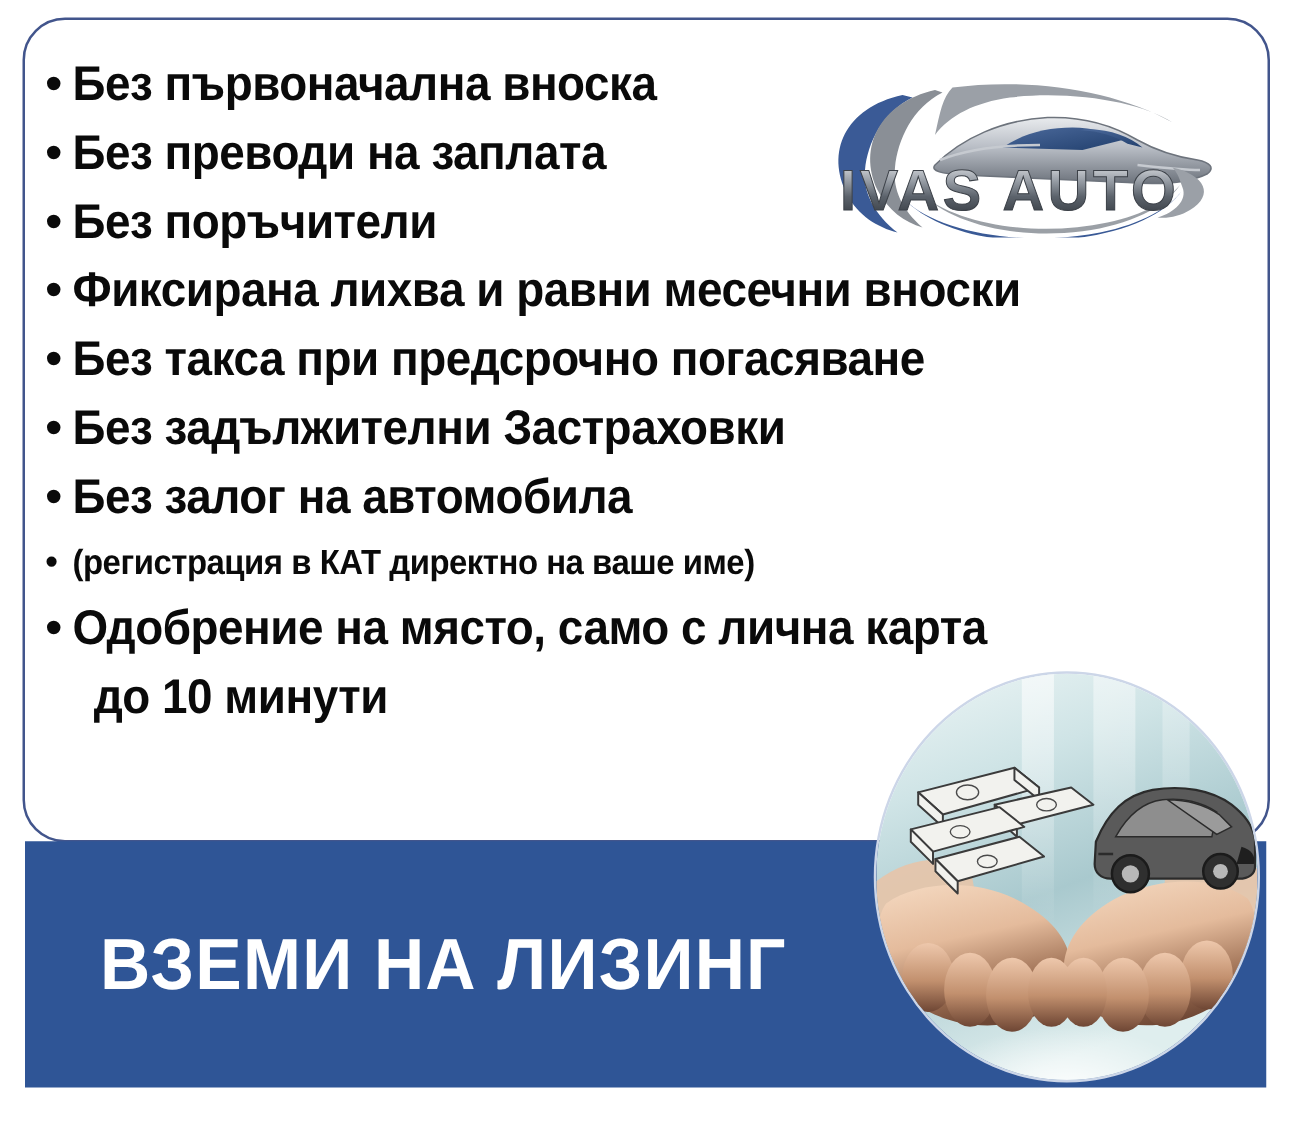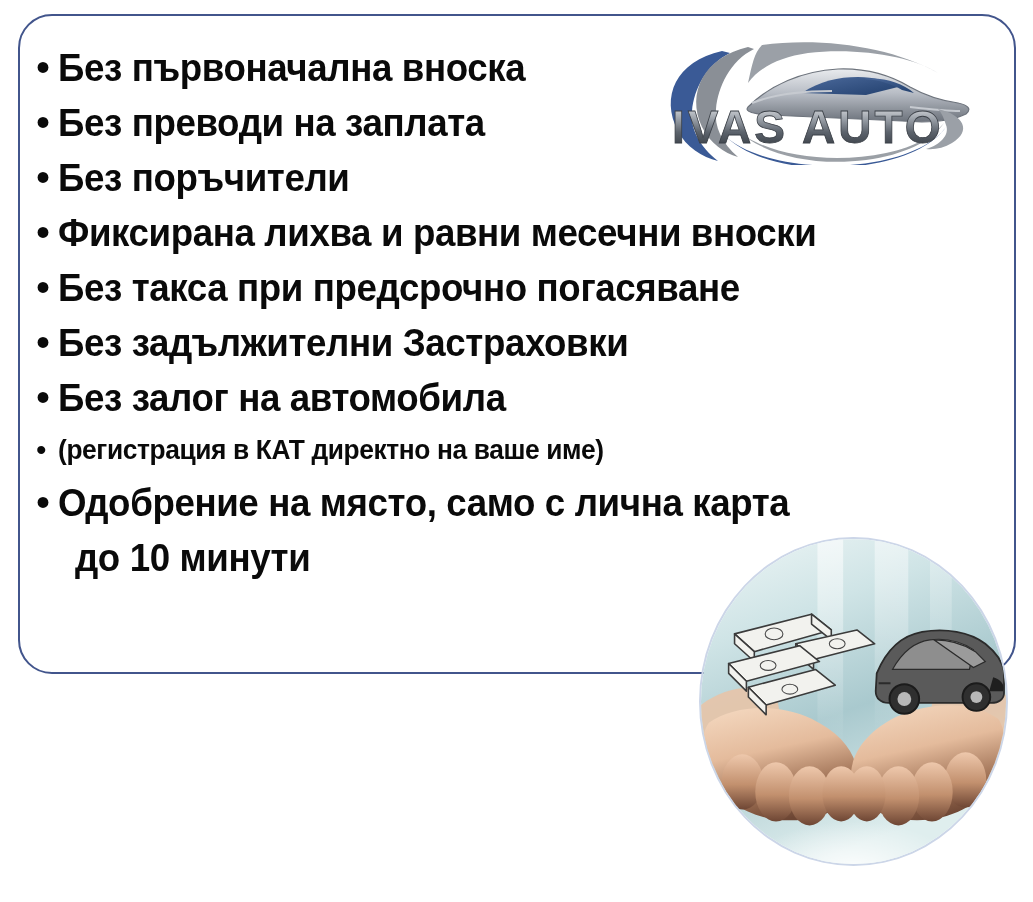--- a/index.html
+++ b/index.html
@@ -85,21 +85,21 @@
 
   
   .row-multi { align-items: flex-start; }
   .row-multi .bullet-text { white-space: normal; width: 930px; }
   .row-multi .bullet-text .l2 { display: block; padding-left: 18px; }
 
   
   .logo {
     position: absolute;
     left: 652px;
-    top: 35px;
+    top: 60px;
     width: 330px;
     height: 130px;
     z-index: 8;
   }
   .logo svg { display: block; width: 100%; height: 100%; }
 
   
   .photo-circle {
     position: absolute;
     left: 699px;
@@ -138,20 +138,23 @@
     line-height: 1;
   }
 </style>
 </head>
 <body>
 
 <div id="poster">
 
   <div class="card-frame"></div>
 
+  <div class="cta-band">
+    <div class="cta-text">ВЗЕМИ НА ЛИЗИНГ</div>
+  </div>
 
   <div class="logo">
     <svg viewBox="0 0 330 130" xmlns="http://www.w3.org/2000/svg" aria-hidden="true">
       <defs>
         <linearGradient id="silverTxt" x1="0" y1="0" x2="0" y2="1">
           <stop offset="0%" stop-color="#f2f3f5"></stop>
           <stop offset="35%" stop-color="#9aa0a8"></stop>
           <stop offset="60%" stop-color="#5c636c"></stop>
           <stop offset="100%" stop-color="#2d3238"></stop>
         </linearGradient>

